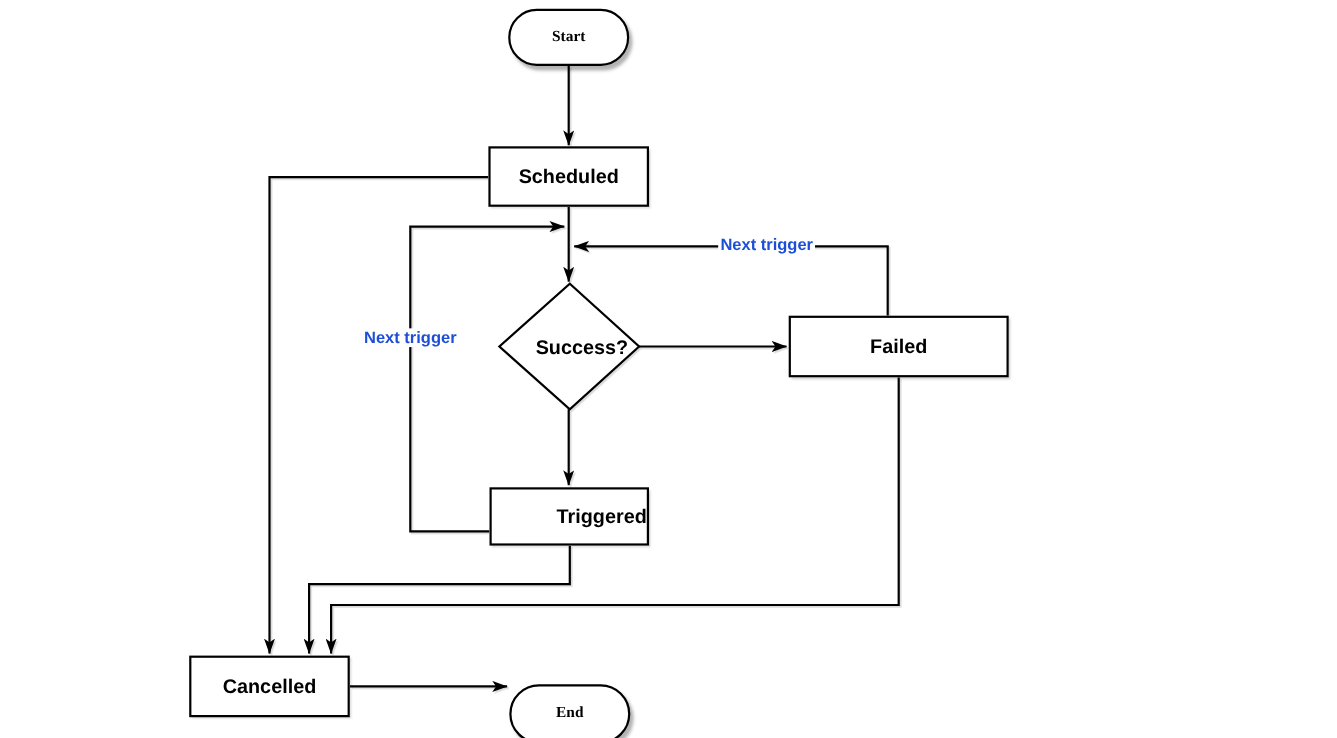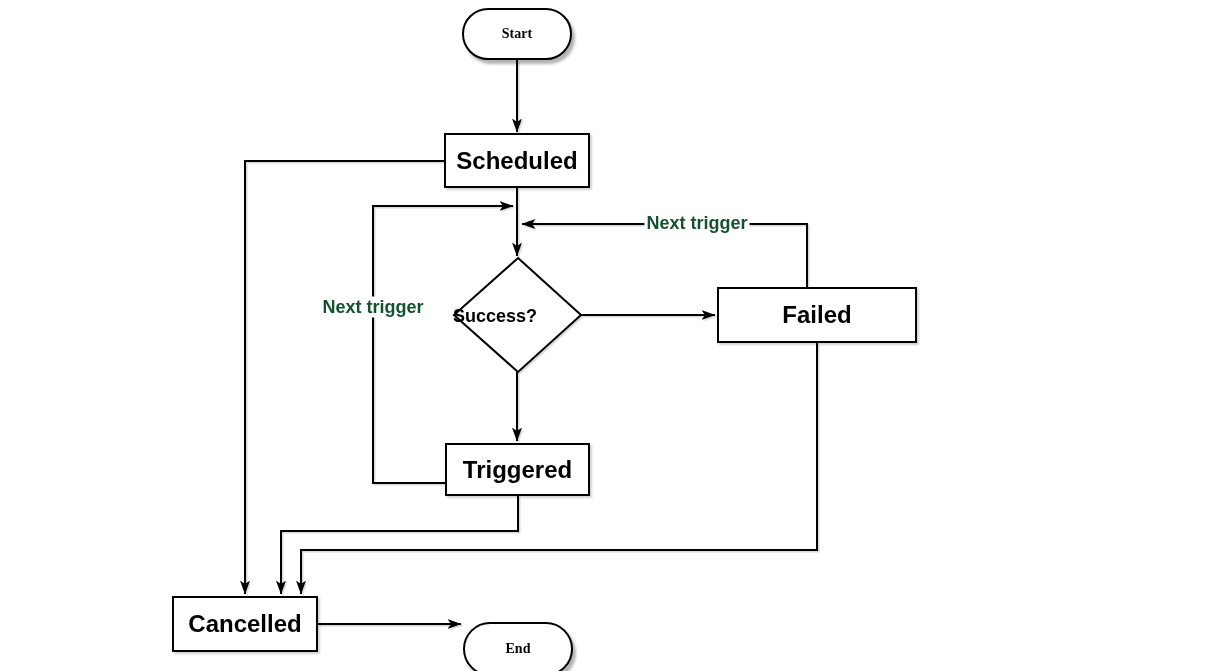--- a/index.html
+++ b/index.html
@@ -29,40 +29,40 @@
   }
   .node {
     position: absolute;
     box-sizing: border-box;
     background: #ffffff;
     border: 2px solid #000000;
     display: flex;
     align-items: center;
     justify-content: center;
     color: #000000;
-    font-size: 24px;
+    font-size: 18px;
     z-index: 2;
     box-shadow: 2px 2px 2px rgba(0,0,0,0.18);
   }
   .node.stadium {
     border-radius: 27px;
     font-family: "Liberation Serif", serif;
     font-size: 14px;
     box-shadow: 3px 4px 3px rgba(0,0,0,0.30);
   }
   .node-label {
     white-space: nowrap;
   }
   .edge-label {
     position: absolute;
     transform: translate(-50%, -50%);
     background: #ffffff;
     padding: 0 2px;
-    font-size: 18px;
-    color: #14532d;
+    font-size: 15px;
+    color: #1d4ed8;
     white-space: nowrap;
     z-index: 3;
   }
   .diamond-label {
     position: absolute;
     transform: translate(-50%, -50%);
     font-size: 18px;
     color: #000000;
     white-space: nowrap;
     z-index: 3;
@@ -100,27 +100,27 @@
   </svg>
 
   <div class="node stadium" style="left:462px; top:8px; width:110px; height:52px;">
     <span class="node-label">Start</span>
   </div>
 
   <div class="node" style="left:444px; top:133px; width:146px; height:55px;">
     <span class="node-label">Scheduled</span>
   </div>
 
-  <div class="diamond-label" style="left:495px; top:316px;">Success?</div>
+  <div class="diamond-label" style="left:529px; top:316px;">Success?</div>
 
   <div class="node" style="left:717px; top:287px; width:200px; height:56px;align-items:center;">
     <span class="node-label">Failed</span>
   </div>
 
-  <div class="node" style="left:445px; top:443px; width:145px; height:53px;">
+  <div class="node" style="left:445px; top:443px; width:145px; height:53px;justify-content:flex-end;">
     <span class="node-label">Triggered</span>
   </div>
 
   <div class="node" style="left:172px; top:596px; width:146px; height:56px;align-items:center;">
     <span class="node-label">Cancelled</span>
   </div>
 
   <div class="node stadium" style="left:463px; top:622px; width:110px; height:54px;">
     <span class="node-label">End</span>
   </div>

